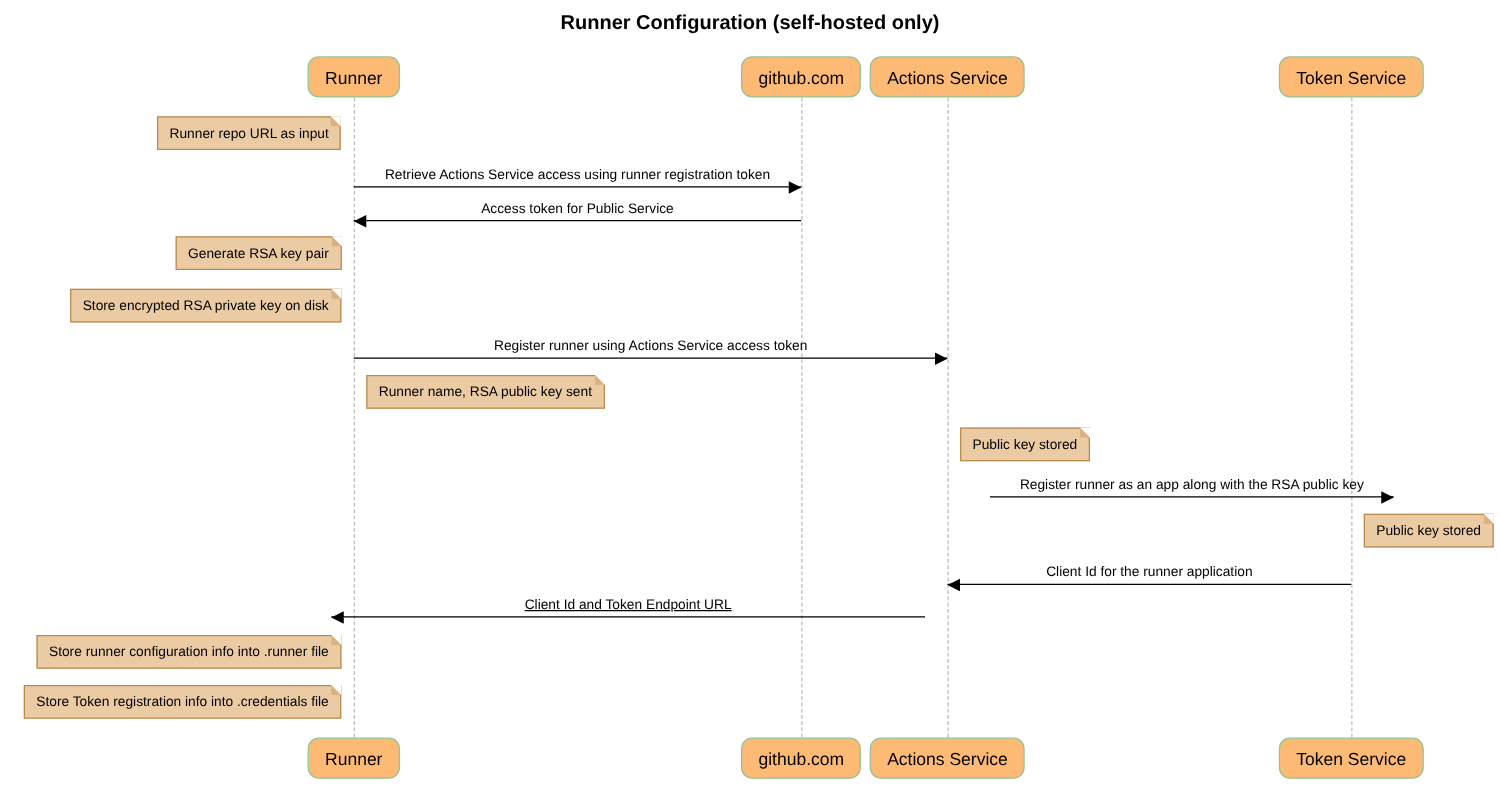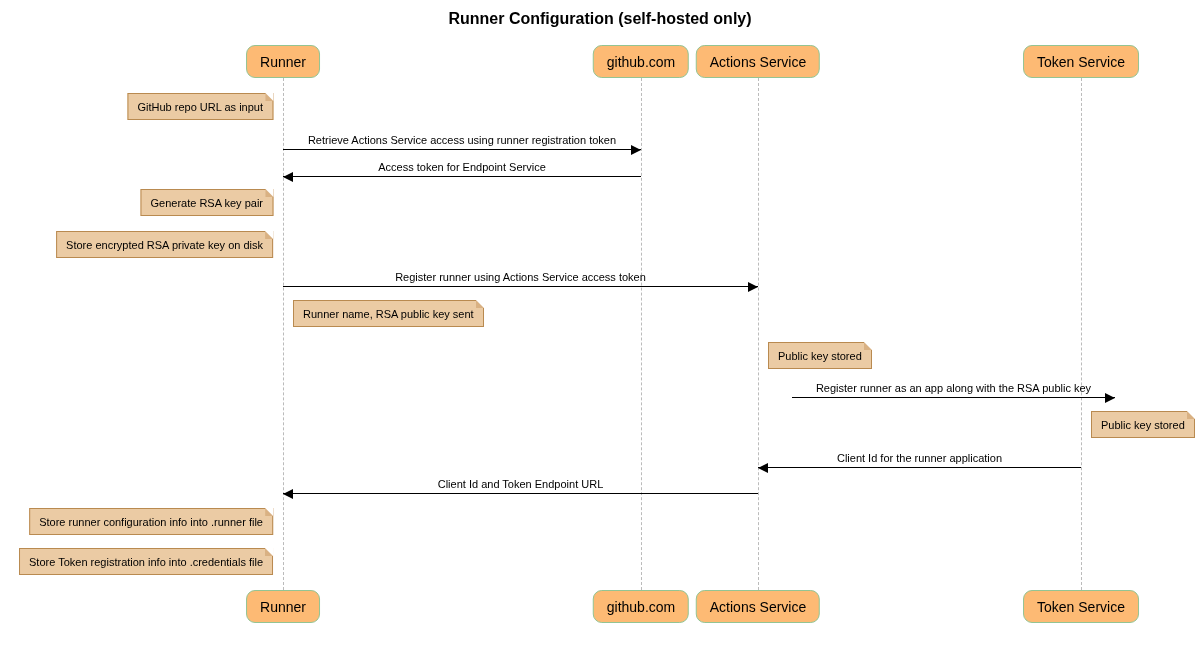--- a/index.html
+++ b/index.html
@@ -71,38 +71,38 @@
   <div class="participant" style="left:283px;top:45px;">Runner</div>
   <div class="participant" style="left:641px;top:45px;">github.com</div>
   <div class="participant" style="left:758px;top:45px;">Actions Service</div>
   <div class="participant" style="left:1081px;top:45px;">Token Service</div>
 
   <div class="participant" style="left:283px;top:590px;">Runner</div>
   <div class="participant" style="left:641px;top:590px;">github.com</div>
   <div class="participant" style="left:758px;top:590px;">Actions Service</div>
   <div class="participant" style="left:1081px;top:590px;">Token Service</div>
 
-  <div class="note align-right" style="left:273px;top:93px;">GitHub repo URL as input</div>
+  <div class="note align-right" style="left:273px;top:93px;">Runner repo URL as input</div>
   <div class="note align-right" style="left:273px;top:231px;">Store encrypted RSA private key on disk</div>
   <div class="note align-right" style="left:273px;top:189px;">Generate RSA key pair</div>
   <div class="note" style="left:293px;top:300px;">Runner name, RSA public key sent</div>
   <div class="note" style="left:768px;top:342px;">Public key stored</div>
   <div class="note" style="left:1091px;top:411px;">Public key stored</div>
   <div class="note align-right" style="left:273px;top:508px;">Store runner configuration info into .runner file</div>
   <div class="note align-right" style="left:273px;top:548px;">Store Token registration info into .credentials file</div>
 
   <div class="message" style="left:283px;top:134px;width:358px;">
     <div class="msg-label">Retrieve Actions Service access using runner registration token</div>
     <div class="msg-line">
       <div class="arrowhead-right"></div>
     </div>
   </div>
 
   <div class="message" style="left:283px;top:161px;width:358px;">
-    <div class="msg-label">Access token for Endpoint Service</div>
+    <div class="msg-label">Access token for Public Service</div>
     <div class="msg-line">
       <div class="arrowhead-left"></div>
     </div>
   </div>
 
   <div class="message" style="left:283px;top:271px;width:475px;">
     <div class="msg-label">Register runner using Actions Service access token</div>
     <div class="msg-line">
       <div class="arrowhead-right"></div>
     </div>
@@ -115,20 +115,20 @@
     </div>
   </div>
 
   <div class="message" style="left:758px;top:452px;width:323px;">
     <div class="msg-label">Client Id for the runner application</div>
     <div class="msg-line">
       <div class="arrowhead-left"></div>
     </div>
   </div>
 
-  <div class="message" style="left:283px;top:478px;width:475px;">
+  <div class="message" style="left:265px;top:478px;width:475px;text-decoration:underline;">
     <div class="msg-label">Client Id and Token Endpoint URL</div>
     <div class="msg-line">
       <div class="arrowhead-left"></div>
     </div>
   </div>
 
 </div>
 
 </body></html>

